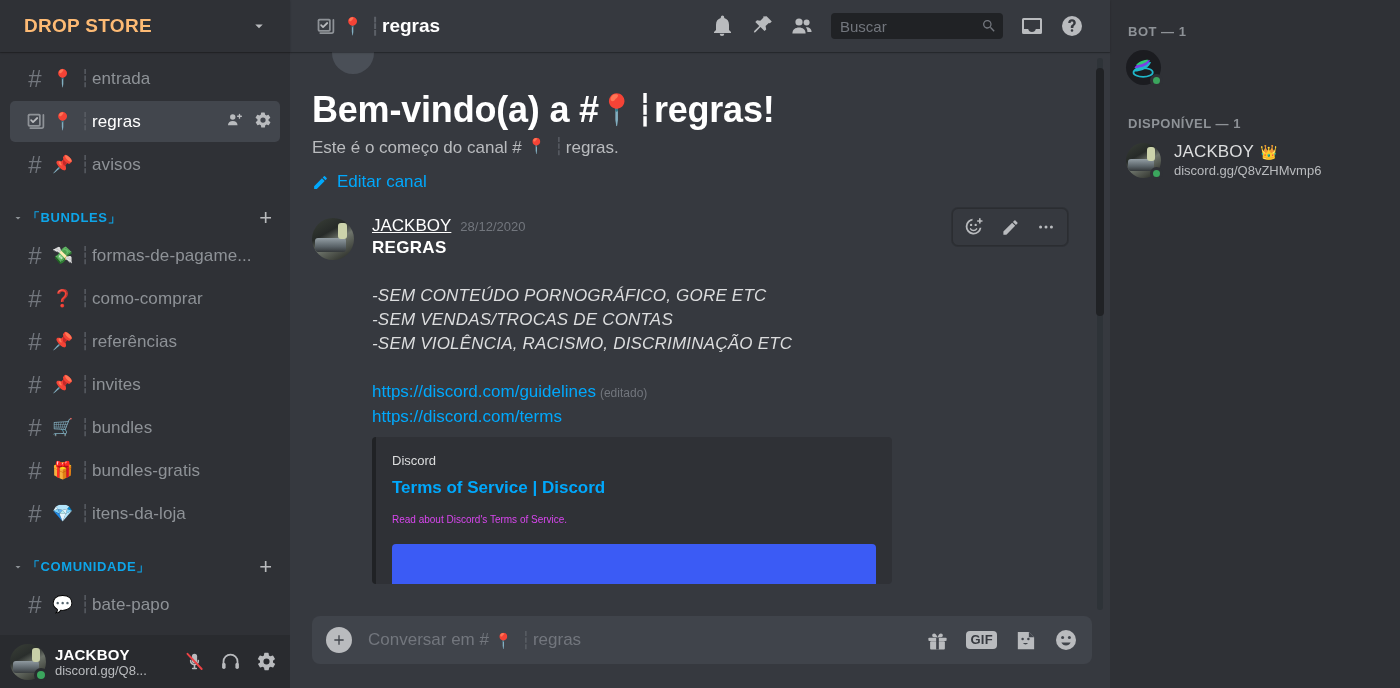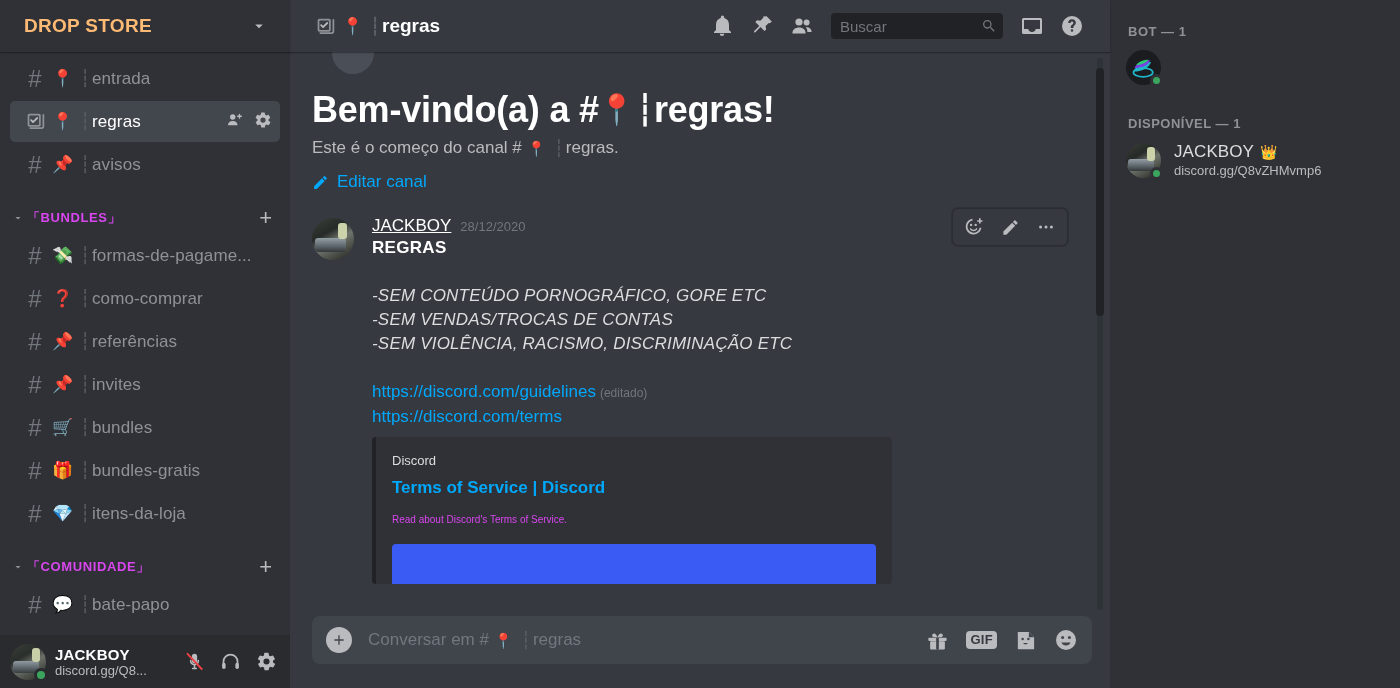--- a/index.html
+++ b/index.html
@@ -69,21 +69,21 @@
   .chan-row.active .chan-name { color: #fff; font-weight: 500; }
   .chan-actions { display: flex; align-items: center; gap: 10px; margin-left: auto; padding-left: 6px; }
   .chan-actions svg { fill: #b9bbbe; }
 
   .cat-row {
     display: flex; align-items: center;
     padding: 20px 18px 6px 12px; cursor: pointer;
   }
   .cat-chev { color: #8e9297; margin-right: 3px; display: flex; align-items: center; }
   .cat-name {
-    color: #d946ef; font-size: 13px; font-weight: bold;
+    color: #0ea5e9; font-size: 13px; font-weight: bold;
     letter-spacing: .6px; flex: 1 1 auto; white-space: nowrap;
     overflow: hidden; text-overflow: ellipsis;
   }
   .cat-plus { color: #b9bbbe; font-size: 22px; line-height: 1; font-weight: 300; }
 
   .user-panel {
     height: 53px; flex: 0 0 53px;
     background: #292b2f;
     display: flex; align-items: center;
     padding: 0 8px 0 10px;
@@ -154,21 +154,21 @@
     background: #4a4f57;
   }
 
   .welcome { padding: 36px 0 0 22px; }
   .welcome h1 {
     color: #fff; font-size: 36px; font-weight: bold;
     line-height: 44px; display: flex; align-items: center; letter-spacing: -.2px;
   }
   .welcome .sub {
     color: #b9bbbe; font-size: 17px; margin-top: 6px;
-    display: flex; align-items: center;
+    display: flex; align-items: flex-start;
   }
   .edit-chan {
     color: #00a8fc; font-size: 17px; margin-top: 14px;
     display: flex; align-items: center; gap: 8px; cursor: pointer;
   }
   .edit-chan svg { fill: #00a8fc; transform: rotate(0deg); }
 
   .message {
     position: relative; margin-top: 22px; padding: 2px 58px 0 22px;
     display: flex;

